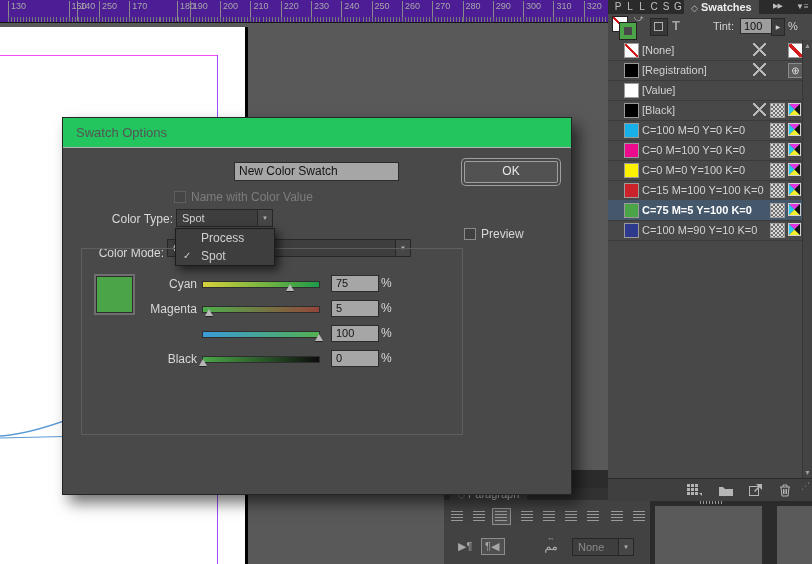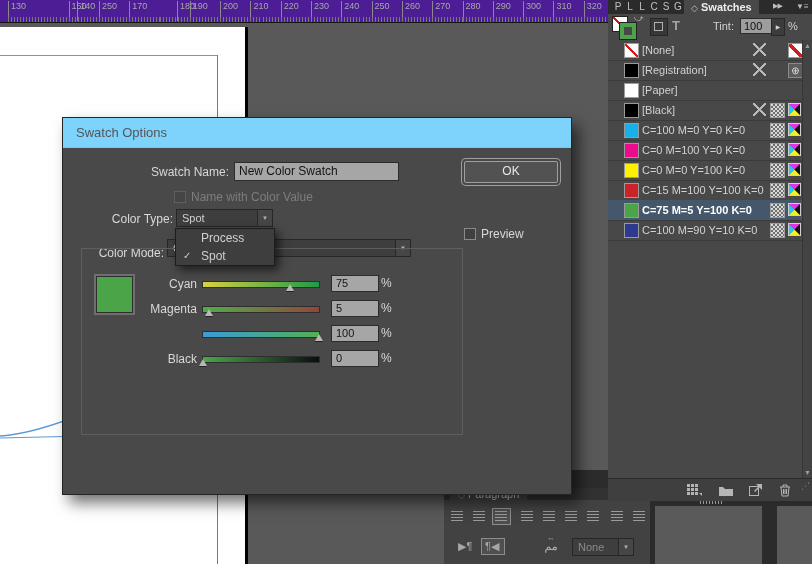--- a/index.html
+++ b/index.html
@@ -69,21 +69,21 @@
                        linear-gradient(45deg,#707070 25%,transparent 25%,transparent 75%,#707070 75%);
       background-size:4px 4px;background-position:0 0,2px 2px;}
   .sbar{position:absolute;left:0;top:478px;width:204px;height:22px;background:#3f3f3f;border-top:1px solid #2a2a2a;}
   .sico{position:absolute;top:4px;width:16px;height:14px;}
   .scrollcol{position:absolute;left:194px;top:40px;width:10px;height:438px;background:#434343;border-left:1px solid #363636;}
   .sarr{position:absolute;left:1px;color:#9a9a9a;font-size:7px;}
   .grip{position:absolute;left:193px;top:481px;color:#8a8a8a;font-size:9px;}
   
   .dlg{left:62px;top:117px;width:508px;height:376px;background:#494949;border:1px solid #242424;
        box-shadow:7px 8px 14px rgba(0,0,0,.55);z-index:5;color:#d8d8d8;font-size:12px;}
-  .dtitle{position:absolute;left:0;top:0;width:508px;height:30px;background:#7dd3fc;border-bottom:1px solid #b5b5b5;
+  .dtitle{position:absolute;left:0;top:0;width:508px;height:30px;background:#22c55e;border-bottom:1px solid #b5b5b5;
        color:#555;font-size:13px;line-height:30px;padding-left:13px;box-sizing:border-box;}
   .rt{position:absolute;text-align:right;height:15px;}
   .tin{position:absolute;background:#a6a6a6;border:1px solid #2c2c2c;color:#141414;font-size:12px;line-height:17px;padding-left:4px;}
   .num{position:absolute;width:42px;height:15px;background:#a6a6a6;border:1px solid #2c2c2c;color:#141414;font-size:11px;line-height:15px;padding-left:4px;}
   .cb{position:absolute;width:10px;height:10px;background:#3f3f3f;border:1px solid #8a8a8a;}
   .cb.dis{border:1px solid #5f5f5f;background:#454545;}
   .dislbl{color:#7d7d7d;}
   .btn{position:absolute;width:92px;height:20px;background:#525252;border:1px solid #9f9f9f;border-radius:2px;
        color:#e8e8e8;text-align:center;line-height:19px;font-size:12px;}
   .btn.default{box-shadow:0 0 0 2px #494949,0 0 0 3px #9f9f9f;}
@@ -227,21 +227,21 @@
     <span class="ric nonebox" style="left:180px"></span>
   </div>
   <div class="srow" style="top:60px">
     <span class="chip" style="background: rgb(0, 0, 0);"></span>
     <span class="rlabel">[Registration]</span>
     <span class="ric penx" style="left:145px"></span>
     <span class="ric regbox" style="left:180px">⊕</span>
   </div>
   <div class="srow" style="top:80px">
     <span class="chip" style="background: rgb(255, 255, 255);"></span>
-    <span class="rlabel">[Paper]</span>
+    <span class="rlabel">[Value]</span>
   </div>
   <div class="srow" style="top:100px">
     <span class="chip" style="background: rgb(0, 0, 0);"></span>
     <span class="rlabel">[Black]</span>
     <span class="ric penx" style="left:145px"></span>
     <span class="ric procbox" style="left:162px"></span>
     <svg class="ric" style="left:180px" width="13" height="13">
       <polygon points="0,0 13,0 6.5,6.5" fill="#e236e2"></polygon>
         <polygon points="0,0 0,13 6.5,6.5" fill="#27c7f2"></polygon>
       <polygon points="0,13 13,13 6.5,6.5" fill="#f2ef2c"></polygon>
@@ -356,21 +356,20 @@
           <path d="M5.5 6 v5 M7 6 v5 M8.5 6 v5"></path>
       </g>
     </svg>
   </div>
   <span class="grip">⋰</span>
 </div>
 
 <div class="abs dlg">
   <div class="dtitle">Swatch Options</div>
 
-  <div class="rt" style="left:10px;top:47px;width:156px">Swatch Name:</div>
   <div class="tin" style="left:171px;top:44px;width:159px;height:17px">New Color Swatch</div>
 
   <span class="cb dis" style="left:111px;top:73px"></span>
   <span class="abs dislbl" style="left:128px;top:72px">Name with Color Value</span>
 
   <div class="rt" style="left:10px;top:94px;width:100px">Color Type:</div>
   <div class="dd" style="left:113px;top:91px;width:97px">
     <span class="ddtext">Spot</span>
     <span class="arr">▼</span>
   </div>

